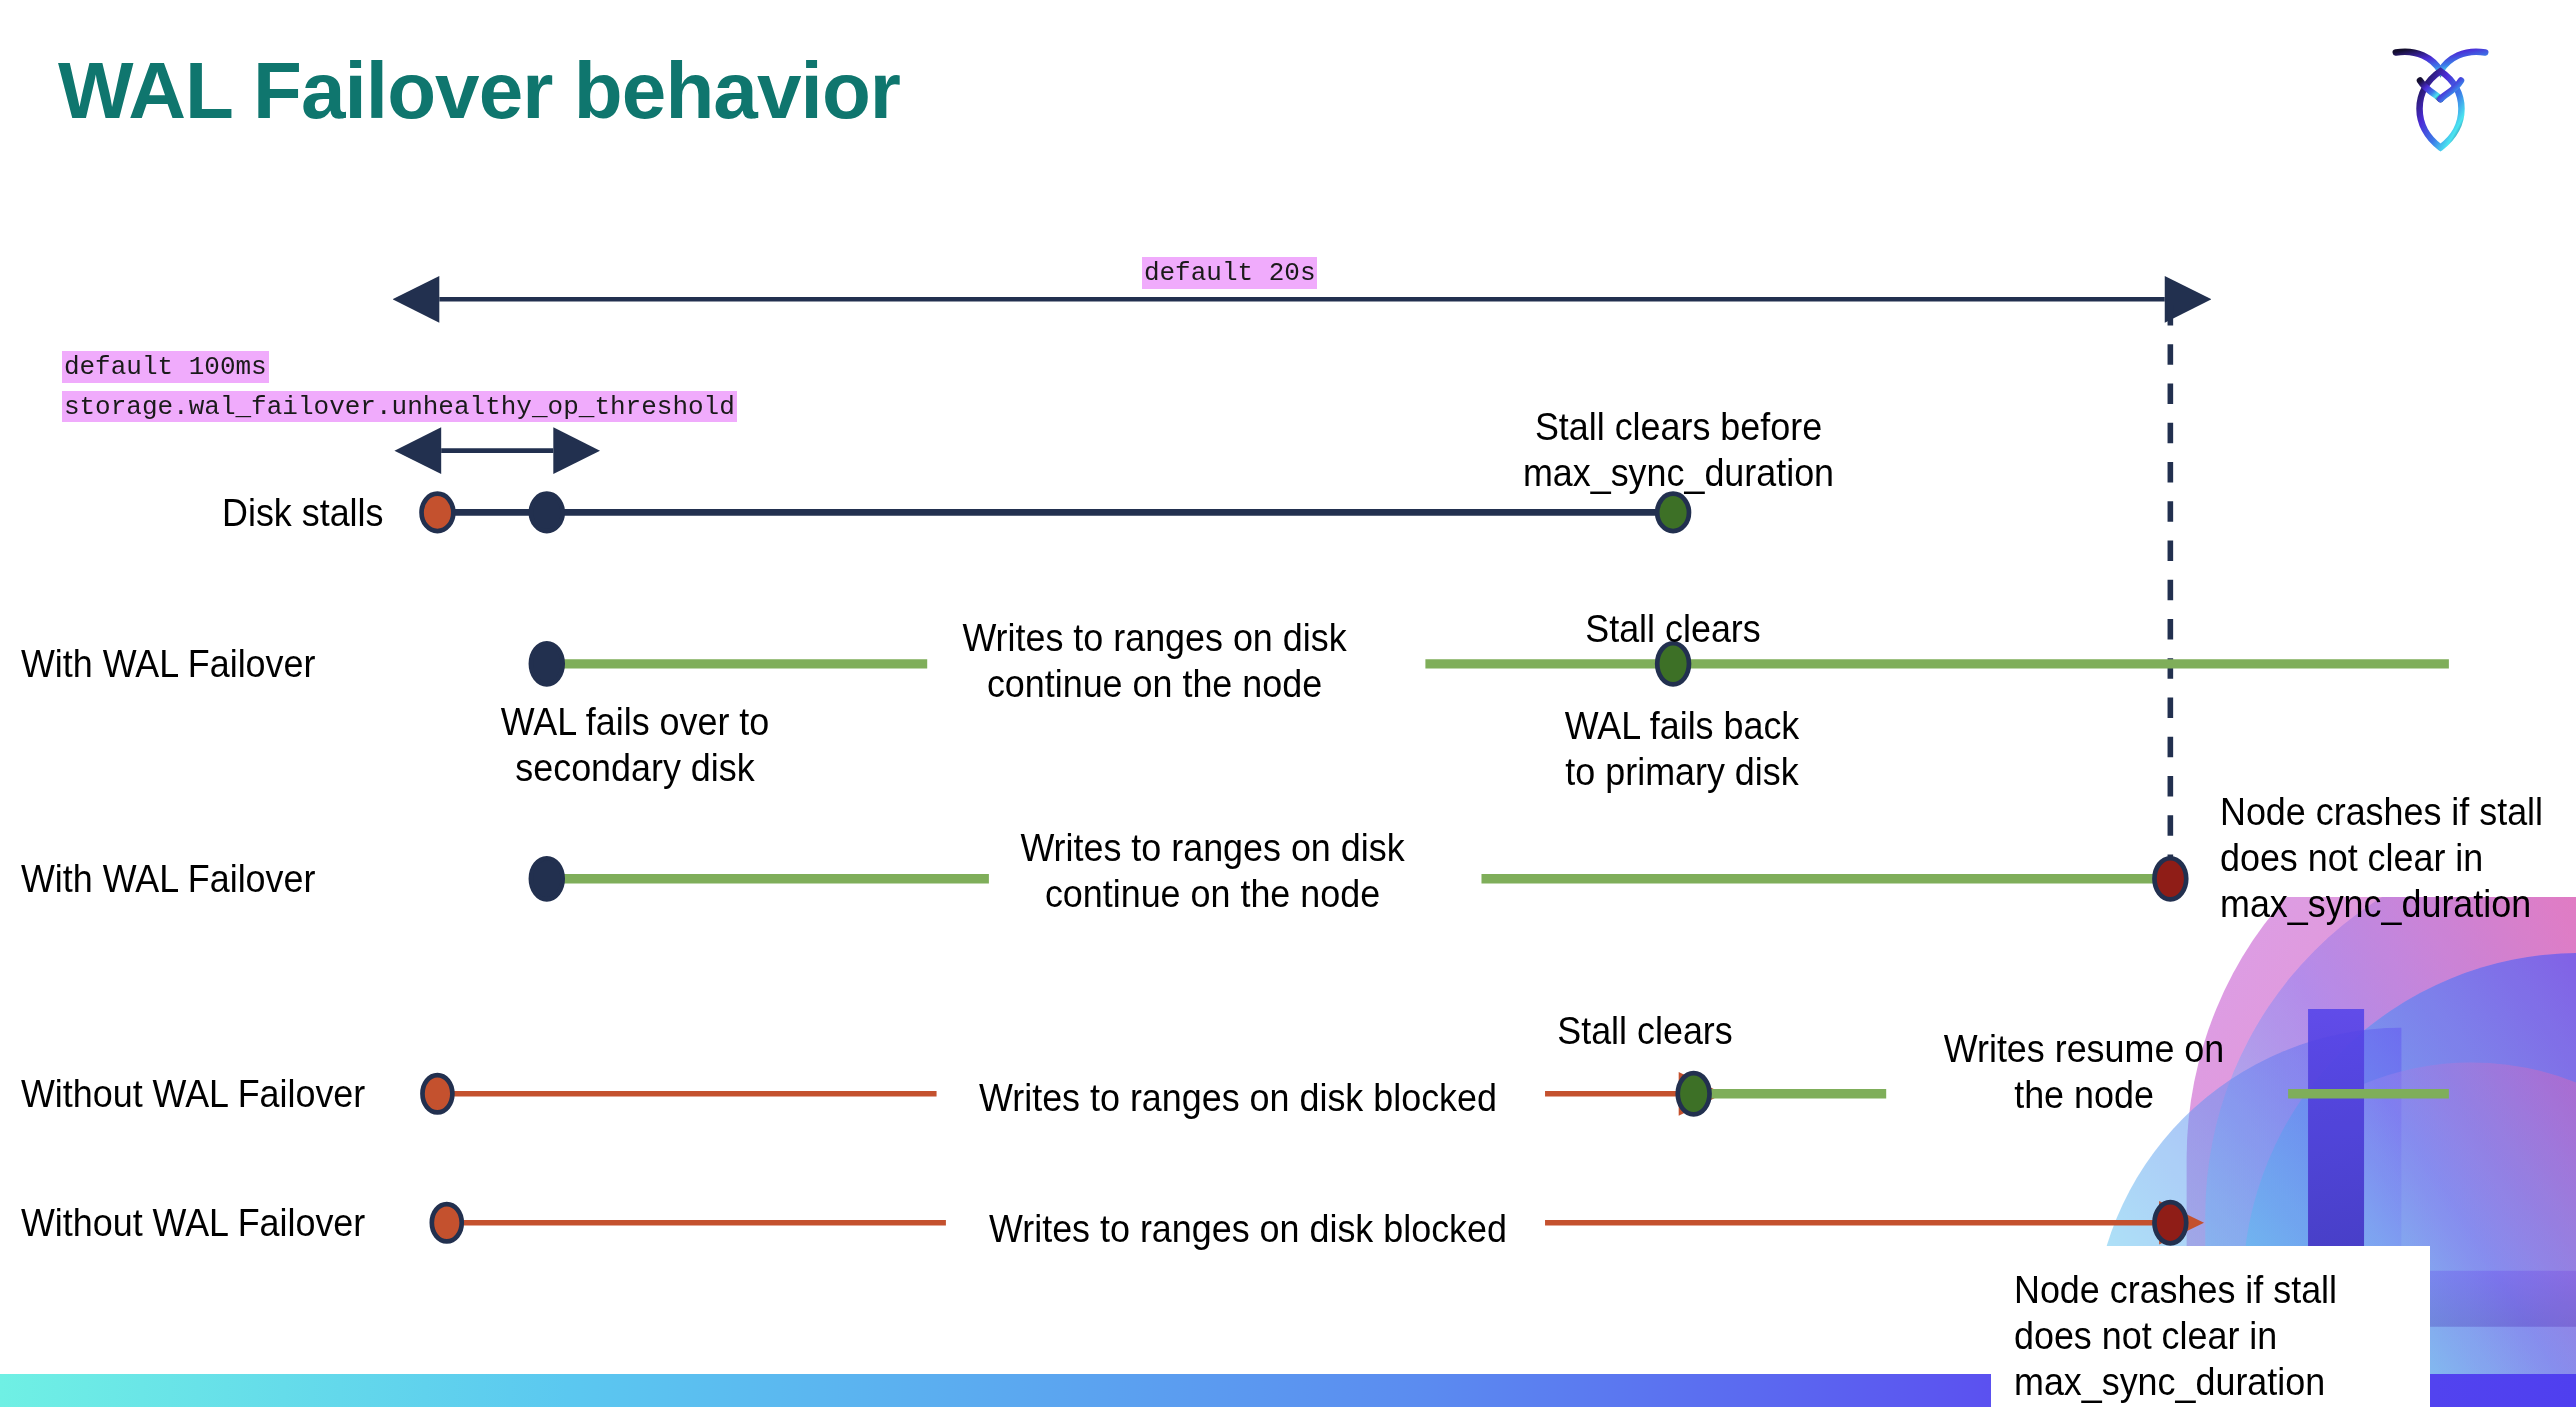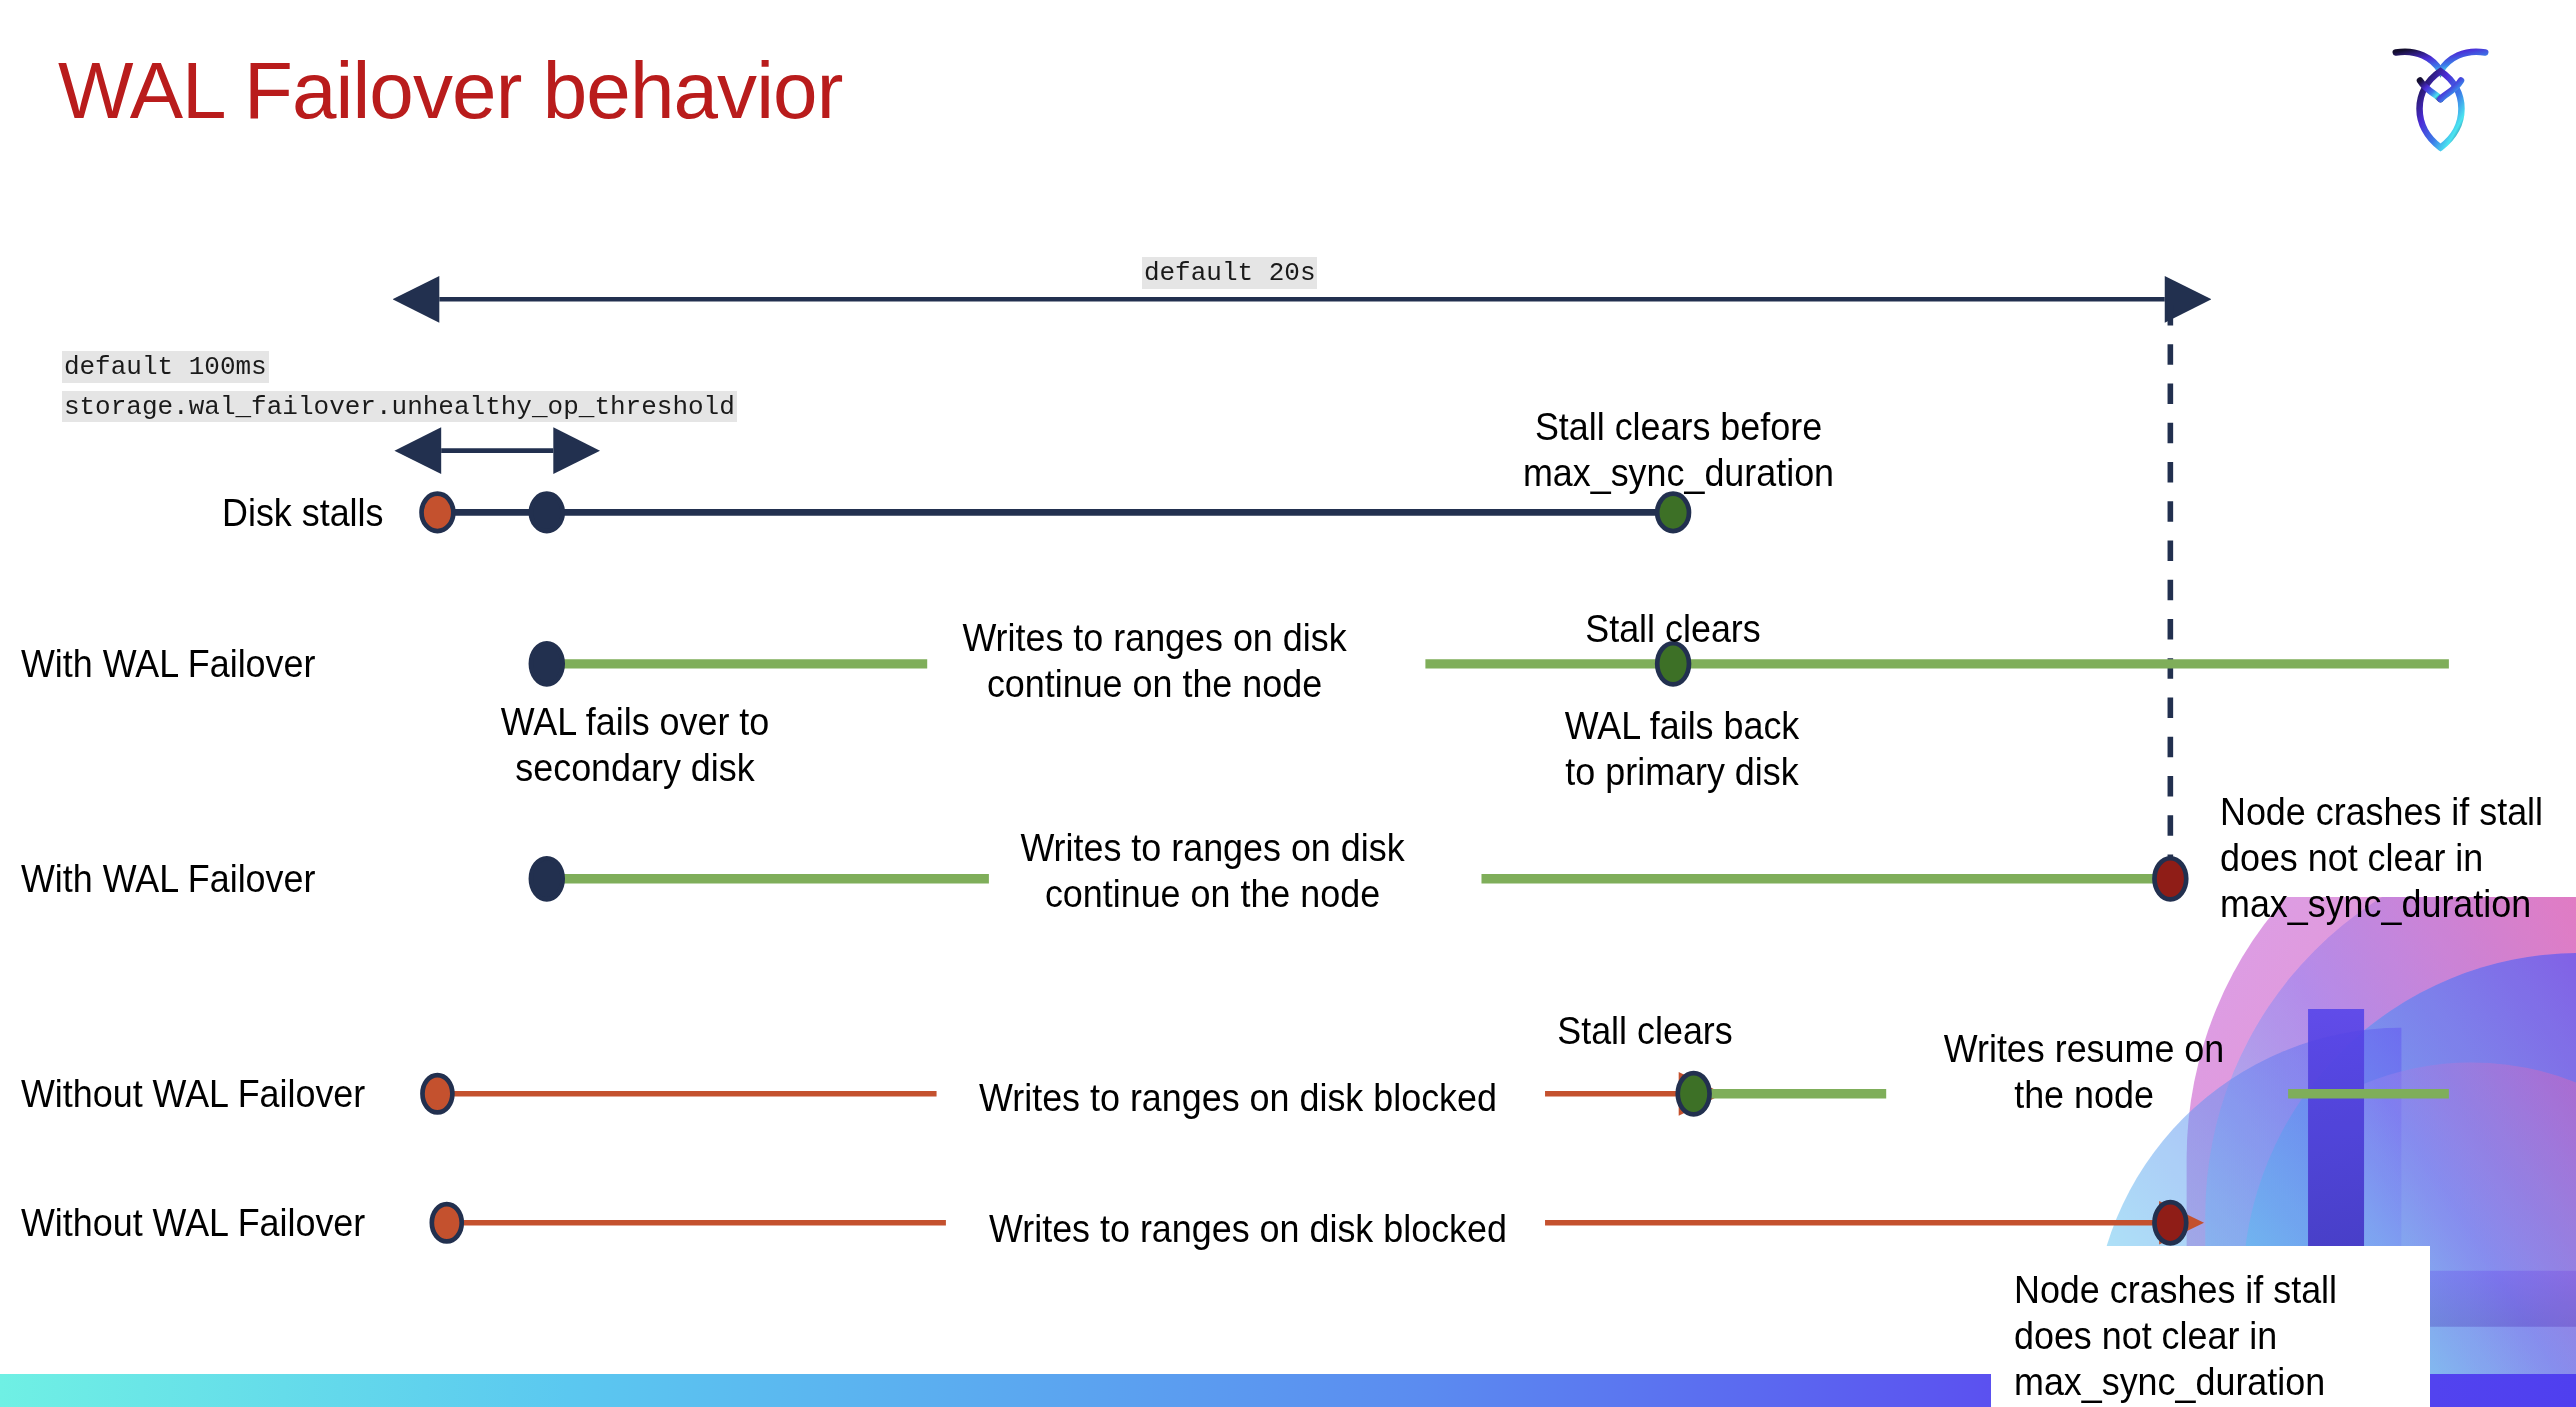--- a/index.html
+++ b/index.html
@@ -20,24 +20,24 @@
     inset: 0;
     background: #ffffff;
   }
 
   
   #slide-title {
     position: absolute;
     left: 58px;
     top: 49px;
     font-size: 80px;
-    font-weight: normal;
+    font-weight: bold;
     letter-spacing: -0.9px;
     line-height: 1.05;
-    color: #b91c1c;
+    color: #0f766e;
     white-space: nowrap;
   }
 
   
   #brand-logo {
     position: absolute;
     left: 2388px;
     top: 32px;
     width: 105px;
     height: 123px;
@@ -46,21 +46,21 @@
   
   .code-label {
     position: absolute;
     font-family: "Liberation Mono", "DejaVu Sans Mono", monospace;
     font-size: 26px;
     line-height: 1.52;
     color: #1a1a1a;
     white-space: nowrap;
   }
   .code-label span {
-    background: #e5e5e5;
+    background: #f0abfc;
     padding: 0.9px 1.9px;
   }
   #code-label-max-sync {
     left: 1142px;
     top: 254px;
     text-align: left;
   }
   #code-label-unhealthy {
     left: 37px;
     top: 348px;

